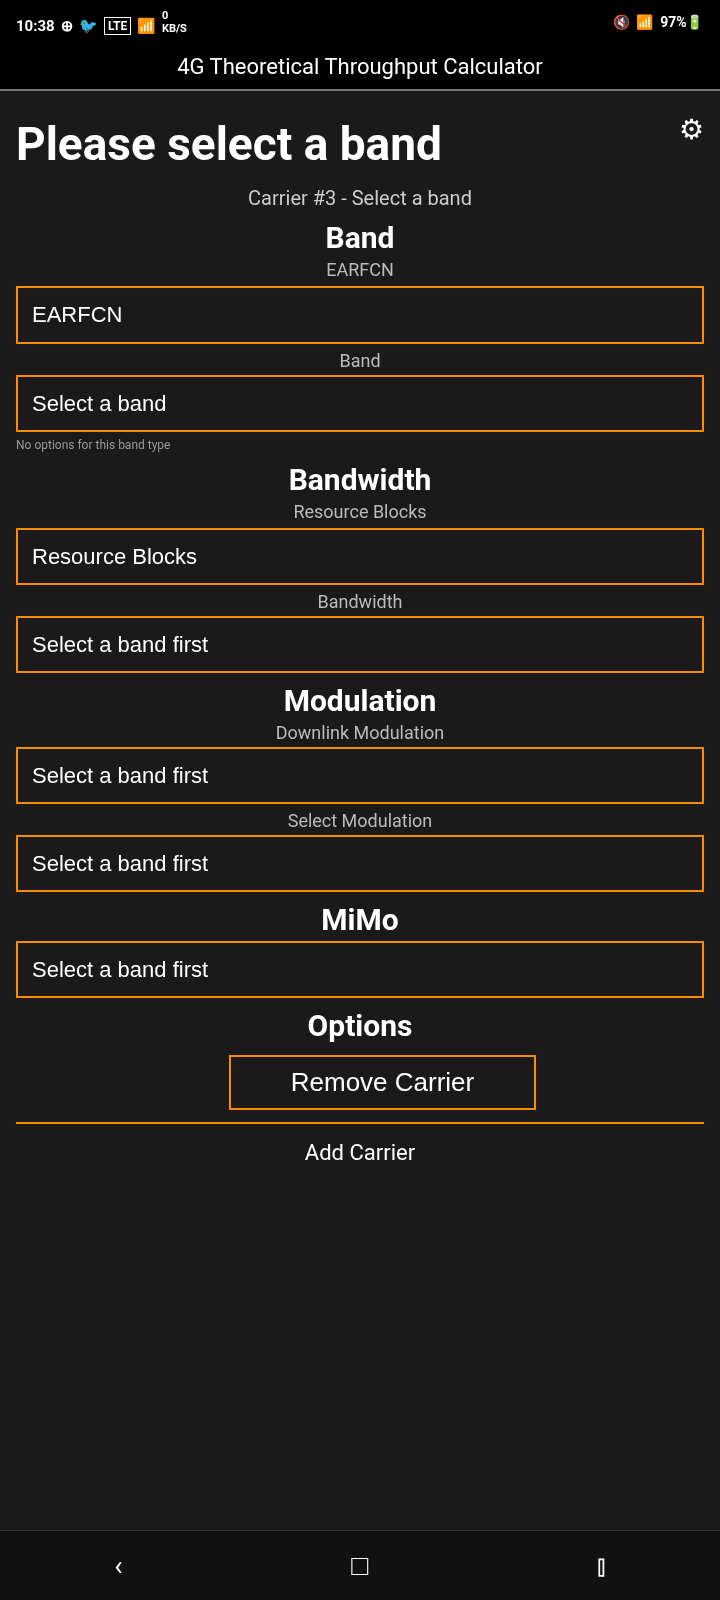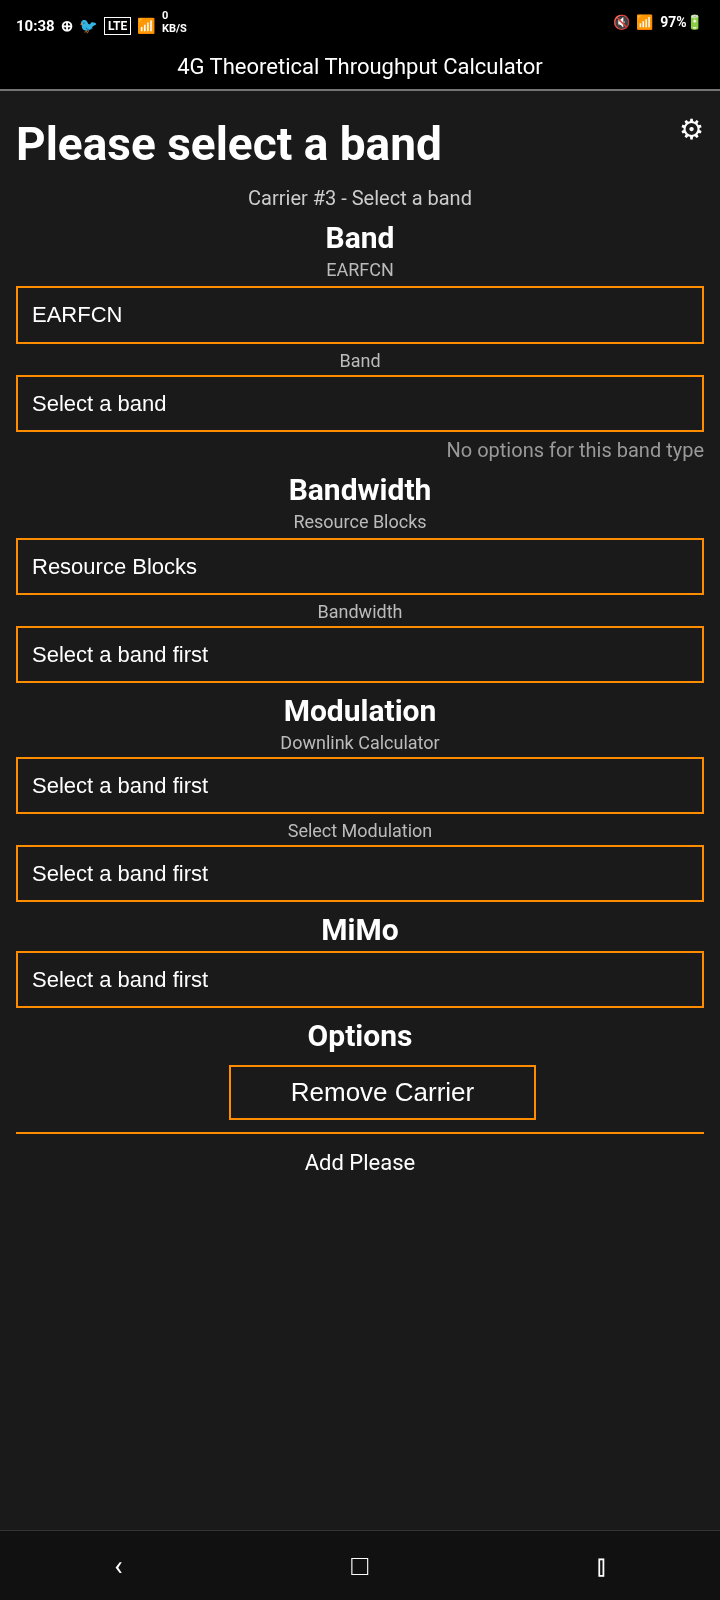--- a/index.html
+++ b/index.html
@@ -131,22 +131,22 @@
     }
     .input-field::placeholder {
       color: #fff;
     }
     .input-field option {
       background: #1a1a1a;
       color: #fff;
     }
 
     .hint-text {
-      text-align: right;
-      font-size: 20px;
+      text-align: left;
+      font-size: 12px;
       color: #999;
       margin: 2px 0 4px 0;
     }
 
     
     .button-container {
       text-align: center;
       margin: 12px 0;
     }
     .remove-btn {
@@ -262,21 +262,21 @@
     <div class="field-container">
       <select class="input-field">
         <option>Select a band first</option>
       </select>
     </div>
 
     <div class="section-header">
       <div class="section-header-bold">Modulation</div>
     </div>
 
-    <div class="field-label">Downlink Calculator</div>
+    <div class="field-label">Downlink Modulation</div>
     <div class="field-container">
       <select class="input-field">
         <option>Select a band first</option>
       </select>
     </div>
 
     <div class="field-label">Select Modulation</div>
     <div class="field-container">
       <select class="input-field">
         <option>Select a band first</option>
@@ -295,21 +295,21 @@
 
     <div class="section-header">
       <div class="section-header-bold">Options</div>
     </div>
 
     <div class="button-container">
       <button class="remove-btn">Remove Carrier</button>
     </div>
 
     <div class="add-carrier-hint">
-      <span>Add Please</span>
+      <span>Add Carrier</span>
     </div>
 
   </div>
 </div>
 
 <div class="bottom-bar">
   <div class="nav-btn">‹</div>
   <div class="nav-btn">□</div>
   <div class="nav-btn">⫾</div>
 </div>

